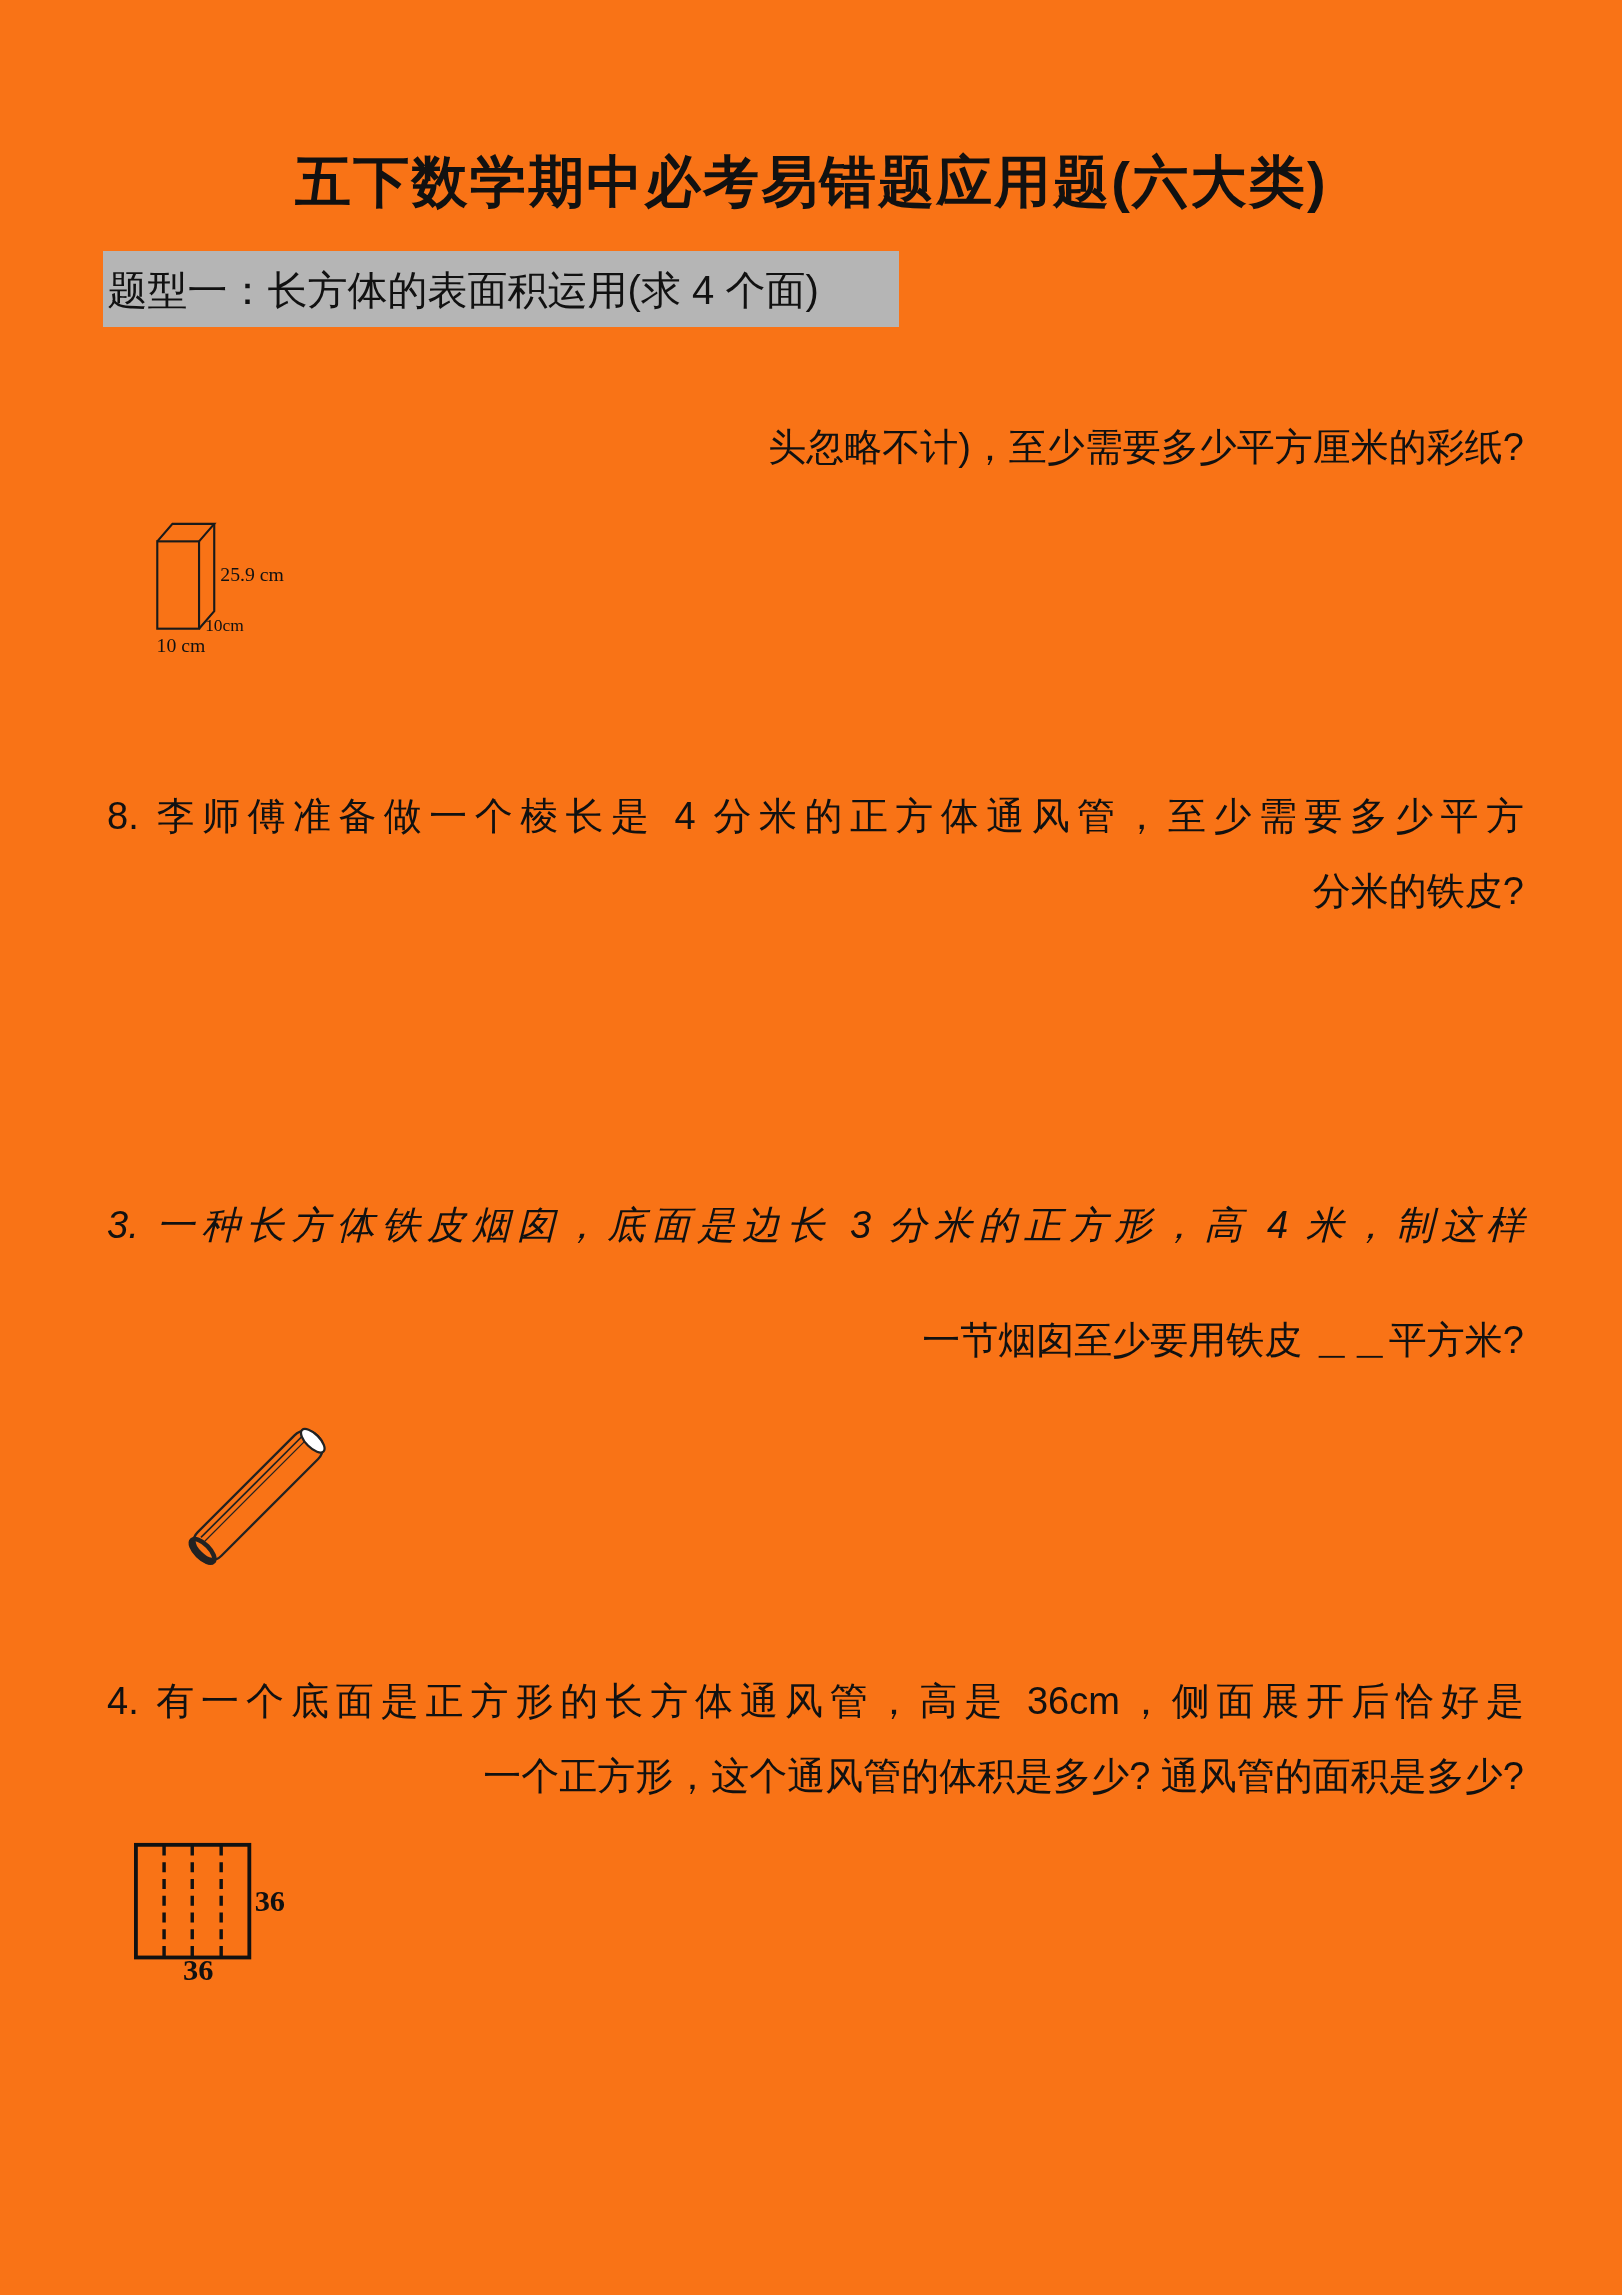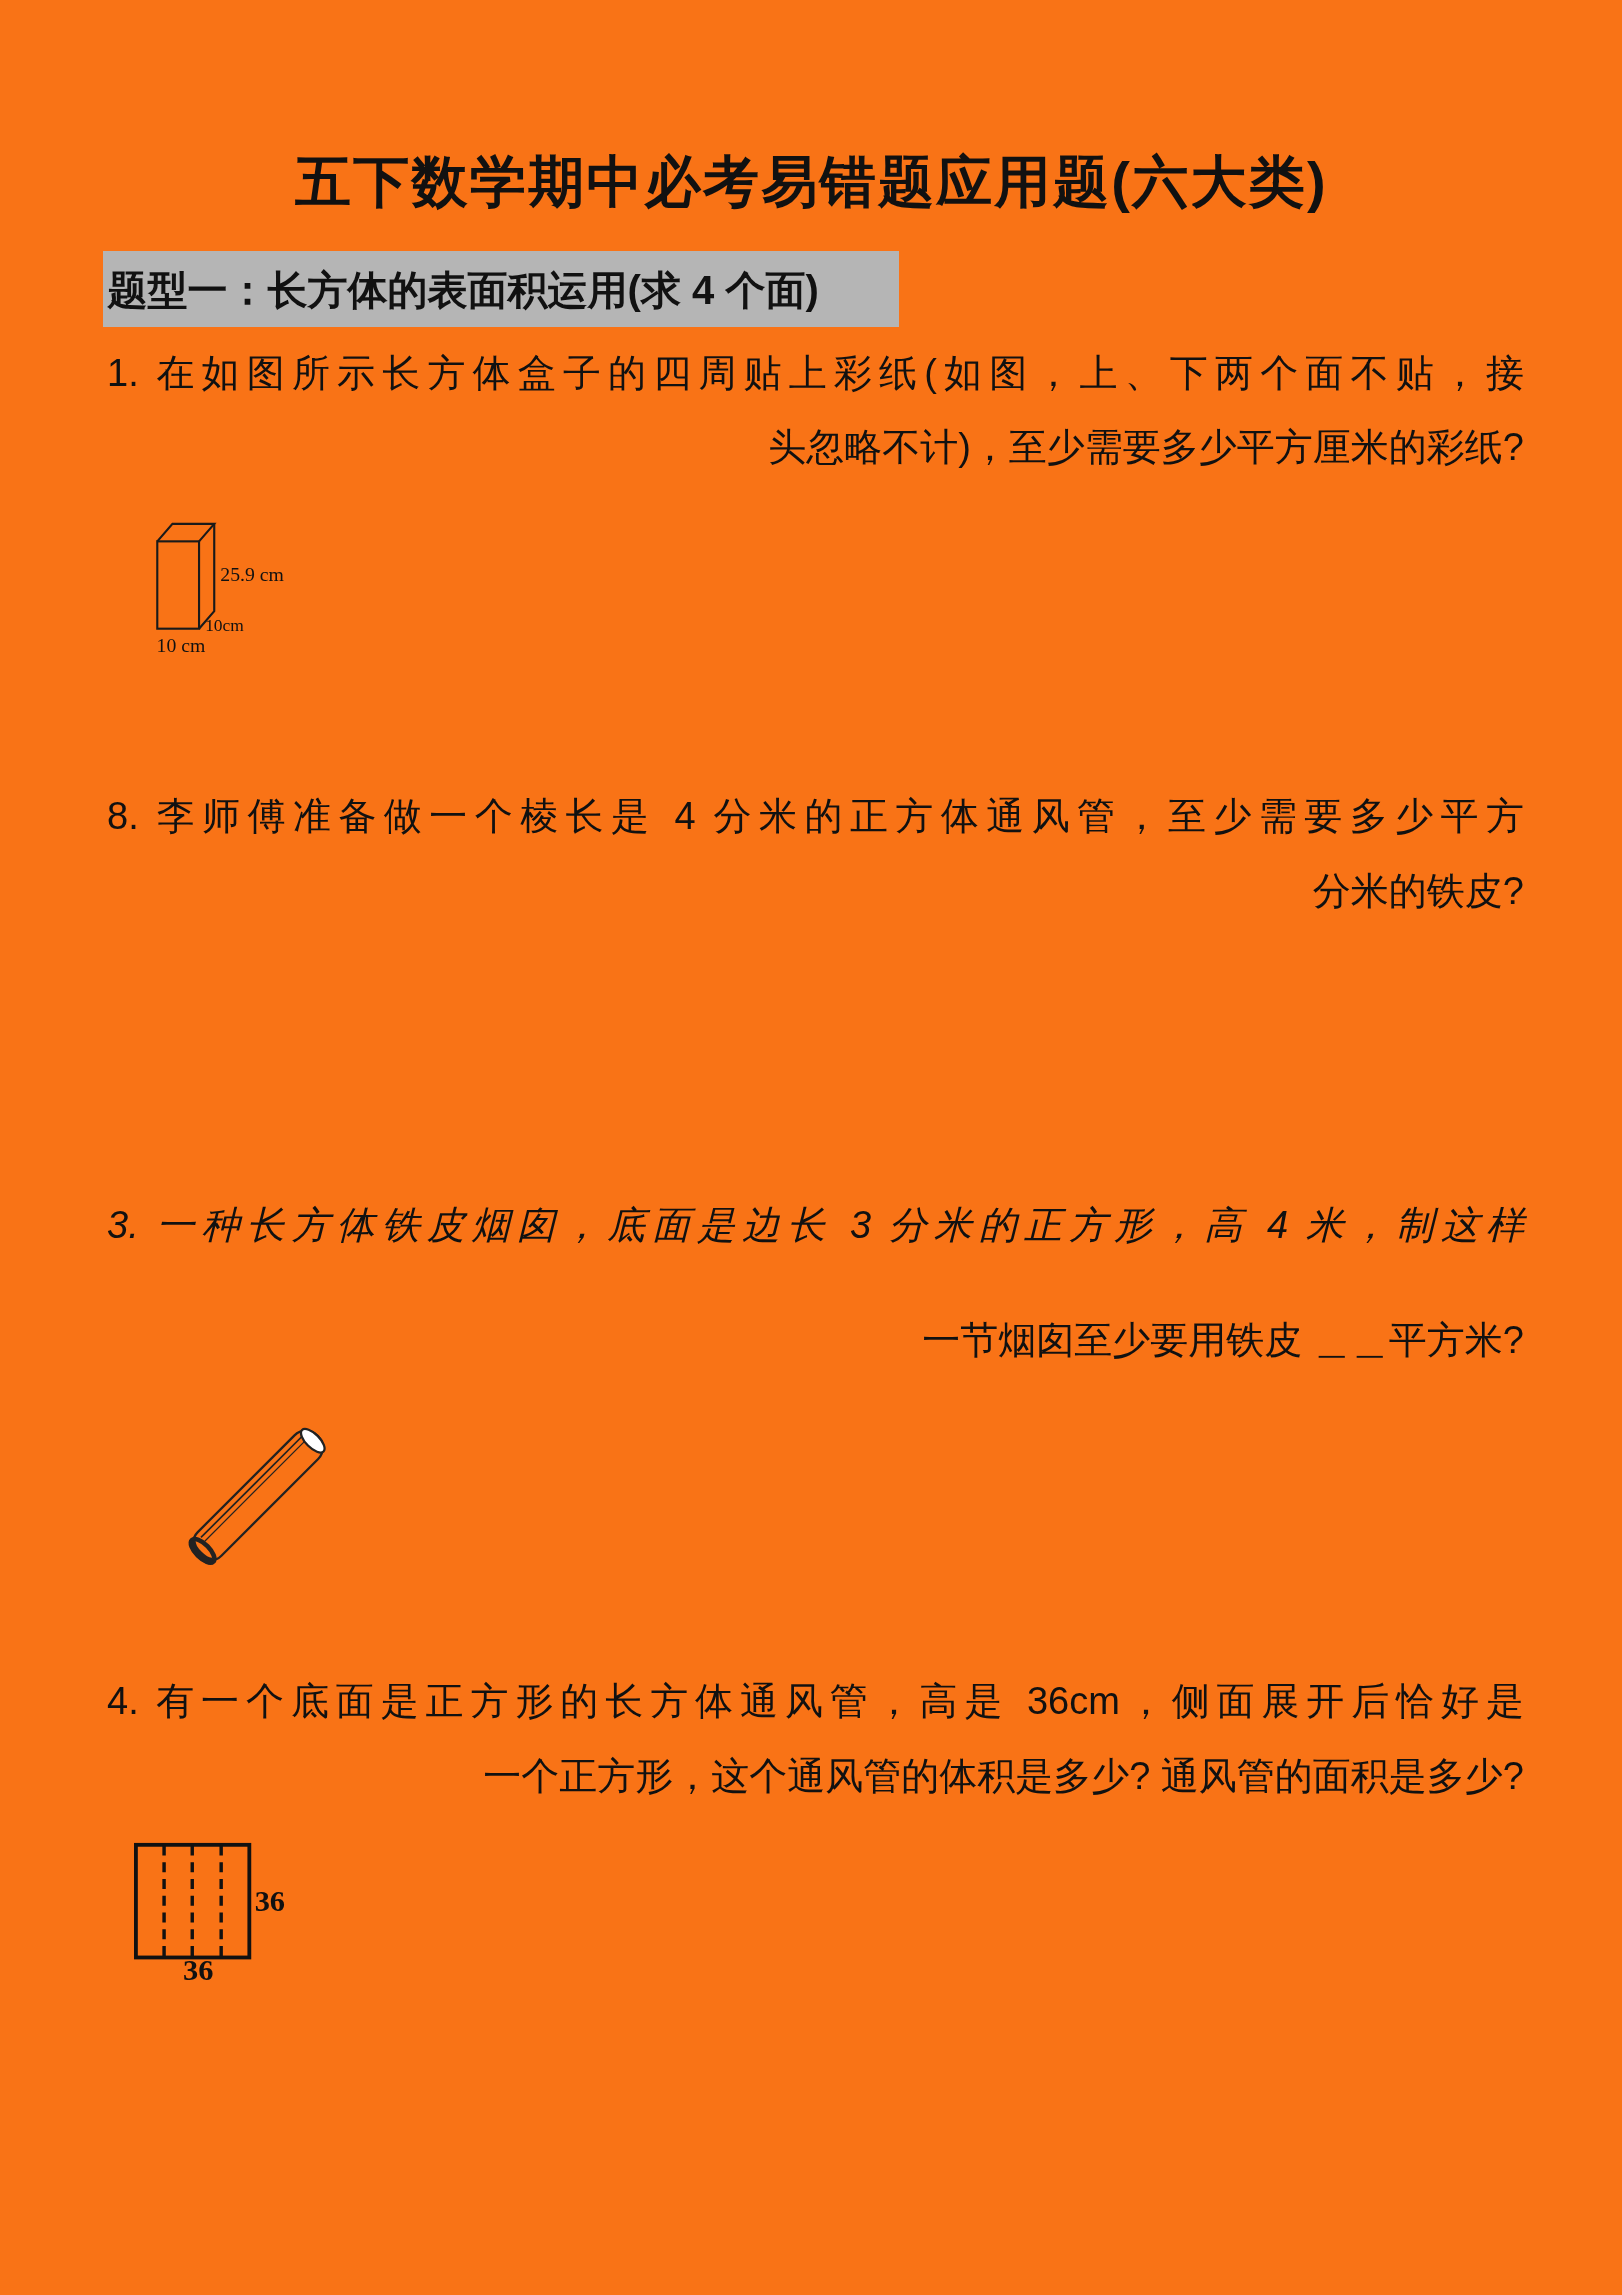--- a/index.html
+++ b/index.html
@@ -23,21 +23,21 @@
   .section-bar {
     position:absolute;
     left:103px; top:251px;
     width:796px; height:76px;
     background:#b5b5b5;
   }
   .section-bar .section-label {
     display:block;
     padding-left:4.6px;
     font-size:40px;
-    font-weight:bold;
+    font-weight:normal;
     line-height:78px;
     white-space:nowrap;
   }
   .line {
     position:absolute;
     left:107px; width:1417px;
     font-size:38px;
     line-height:1.15;
     white-space:nowrap;
     color:#111111;
@@ -62,21 +62,20 @@
 <body>
 
 <div class="page">
 
   <div class="doc-title">五下数学期中必考易错题应用题(六大类)</div>
 
   <div class="section-bar">
     <span class="section-label">题型一：长方体的表面积运用(求 4 个面)</span>
   </div>
 
-  <div class="line justify p1l1">1. 在如图所示长方体盒子的四周贴上彩纸(如图，上、下两个面不贴，接</div>
   <div class="line p1l2">头忽略不计)，至少需要多少平方厘米的彩纸?</div>
 
   <svg class="fig fig-cuboid" width="243" height="152" viewBox="0 0 320 200">
     <g fill="none" stroke="#1a1a1a" stroke-width="2.8" stroke-linejoin="miter">
       <rect x="57" y="32" width="55" height="115"></rect>
       <path d="M57,32 L77,9 L132,9 L112,32"></path>
       <path d="M132,9 L132,124 L112,147"></path>
     </g>
     <text x="140" y="84" font-size="26">25.9 cm</text>
     <text x="120" y="150" font-size="23">10cm</text>

